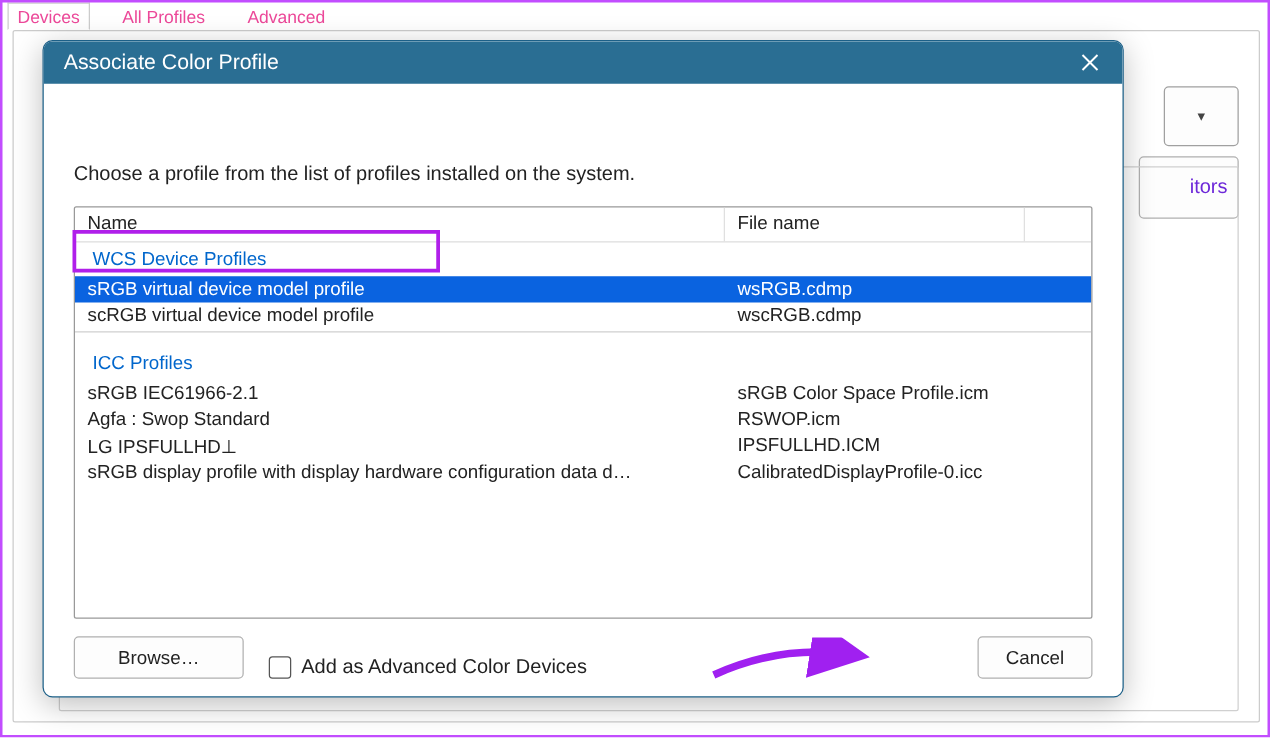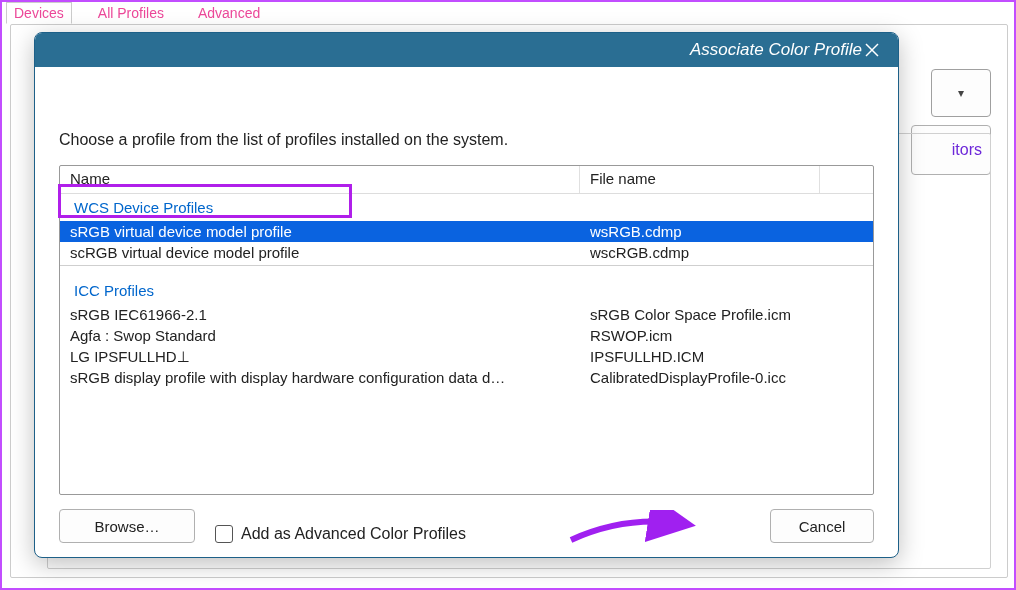--- a/index.html
+++ b/index.html
@@ -13,21 +13,21 @@
   .bg-tab { padding:2px 7px; border:1px solid transparent; border-bottom:none; cursor:pointer; }
   .bg-tab.selected { border:1px solid #ccc; border-bottom:1px solid #fff; background:#fff; position:relative; z-index:1; }
   .bg-panel { position:absolute; left:8px; right:6px; top:22px; bottom:10px; border:1px solid #ccc; border-radius:2px; background:#fff; }
   .bg-panel-inner { position:absolute; left:36px; right:16px; top:108px; bottom:8px; border:1px solid #d0d0d0; border-radius:2px; }
   .bg-dropdown { position:absolute; top:44px; right:16px; width:60px; height:48px; border:1px solid #a0a0a0; border-radius:4px; background:#fdfdfd; display:flex; align-items:center; justify-content:center; }
   .bg-dd-chevron { font-size:12px; color:#444; }
   .bg-button { position:absolute; top:100px; right:16px; width:80px; height:50px; border:1px solid #b0b0b0; border-radius:4px; background:#fdfdfd; display:flex; align-items:center; justify-content:flex-end; padding-right:8px; font-size:16px; color:#6d28d9; }
 
   
   .dialog { position:absolute; left:34px; top:32px; width:865px; height:526px; background:#fff; border:1px solid #1d6088; border-radius:8px; box-shadow:0 6px 24px rgba(0,0,0,0.25); z-index:10; display:flex; flex-direction:column; overflow:hidden; }
-  .dlg-titlebar { height:42px; background:#2a6e93; display:flex; align-items:center; justify-content:flex-end; padding:0 16px;font-style:italic; }
+  .dlg-titlebar { height:42px; background:#2a6e93; display:flex; align-items:center; justify-content:space-between; padding:0 16px; }
   .dlg-title { color:#fff; font-size:17px; }
   .dlg-close { width:20px; height:20px; color:#fff; cursor:pointer; display:flex; align-items:center; justify-content:center; }
   .dlg-close svg { width:16px; height:16px; stroke:#fff; stroke-width:1.5; }
   .dlg-body { flex:1; padding:24px 24px 14px; display:flex; flex-direction:column; }
   .dlg-instruction { font-size:16px; color:#222; margin-bottom:16px;margin-top:40px; }
   .listbox { border:1px solid #999; border-radius:2px; height:330px; overflow:hidden; background:#fff; }
   .listhead { display:flex; height:28px; border-bottom:1px solid #ddd; font-size:15px; color:#222; }
   .col-name-head { width:520px; padding:4px 10px; border-right:1px solid #e0e0e0; }
   .col-file-head { flex:1; padding:4px 10px; border-right:1px solid #e0e0e0; width:240px; flex:0 0 240px; }
   .col-spacer-head { flex:1; }
@@ -41,21 +41,21 @@
   .highlight-box { border:3px solid #b01fea; position:absolute; left:58px; top:184px; width:294px; height:34px; pointer-events:none; z-index:20; }
 
   .dlg-footer { height:48px; display:flex; align-items:flex-end; gap:16px; padding:0 0 0 0; }
   .btn { height:34px; border:1px solid #b0b0b0; background:#fdfdfd; border-radius:4px; font-size:15px; color:#222; cursor:pointer; display:flex; align-items:center; justify-content:center; }
   .btn-browse { width:136px; }
   .checkbox-row { display:flex; align-items:center; gap:8px; margin-left:4px; }
   .cb { width:18px; height:18px; border:1.5px solid #555; border-radius:3px; background:#fff; cursor:pointer; }
   .cb-label { font-size:16px; color:#222; cursor:pointer;}
   .footer-spacer { flex:1; }
   .btn-ok { width:96px; }
-  .btn-cancel { width:104px; }
+  .btn-cancel { width:92px; }
 
   
   .arrow { position:absolute; left:566px; top:510px; width:130px; height:40px; z-index:30; pointer-events:none; }
   .arrow svg { width:100%; height:100%; }
 </style>
 </head>
 <body>
 
 <div class="frame-border"></div>
 
@@ -124,21 +124,21 @@
 
       </div>
     </div>
 
     <div style="flex:1"></div>
 
     <div class="dlg-footer">
       <div class="btn btn-browse">Browse…</div>
       <div class="checkbox-row">
         <div class="cb"></div>
-        <div class="cb-label">Add as Advanced Color Profiles</div>
+        <div class="cb-label">Add as Advanced Color Devices</div>
       </div>
       <div class="footer-spacer"></div>
       <div class="btn btn-cancel">Cancel</div>
     </div>
   </div>
 </div>
 
 <div class="highlight-box"></div>
 
 <div class="arrow">

